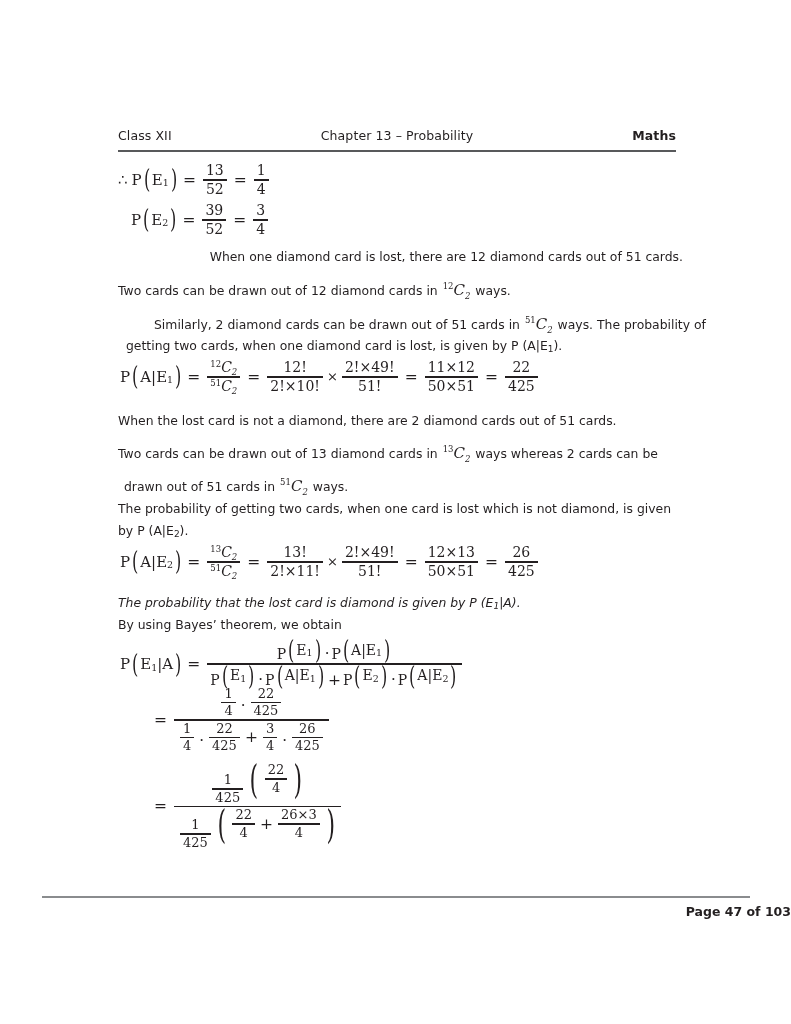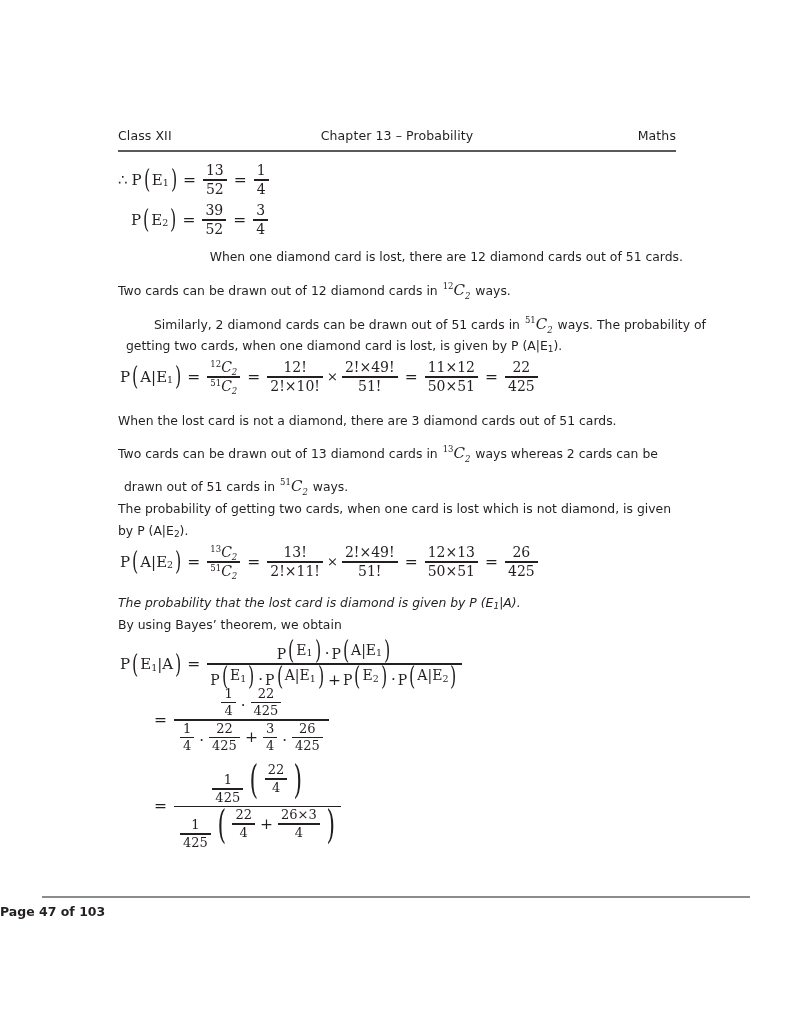--- a/index.html
+++ b/index.html
@@ -29,21 +29,21 @@
     width: 558px;
     height: 22px;
     display: flex;
     align-items: flex-start;
     justify-content: flex-start;
     font-size: 12.5px;
     color: #231f20;
     letter-spacing: .1px;
   }
   .header-center { position: absolute; left: 50%; transform: translateX(-50%); top: 0; white-space: nowrap; }
-  .header-right { margin-left: auto; }
+  .header-right { margin-left: auto; font-weight: bold; }
   .header-rule {
     position: absolute;
     left: 118px;
     top: 150px;
     width: 558px;
     height: 2px;
     background: #58595b;
   }
 
   
@@ -53,21 +53,21 @@
     top: 896px;
     width: 708px;
     height: 2px;
     background: #8a8c8e;
   }
   .footer-text {
     position: absolute;
     left: 0;
     top: 904px;
     width: 791px;
-    text-align: left;
+    text-align: right;
     font-size: 12.5px;
     font-weight: bold;
     color: #231f20;
   }
 
   
   .para {
     position: absolute;
     font-size: 12.4px;
     line-height: 26px;
@@ -275,21 +275,21 @@
     </span>
     <span class="op">=</span>
     <span class="frac f14">
       <span class="num">22</span>
       <span class="bar"></span>
       <span class="den">425</span>
     </span>
   </div>
 
   <div class="para w" style="left:118px; top:408px;">
-    <span>When the lost card is not a diamond, there are 3 diamond cards out of 51 cards.</span>
+    <span>When the lost card is not a diamond, there are 2 diamond cards out of 51 cards.</span>
   </div>
 
   <div class="para w" style="left:118px; top:440px;">
     <span>Two cards can be drawn out of 13 diamond cards in</span>
     <span class="ncr"><span class="pre">13</span><span>C</span><span class="post">2</span></span>
     <span>ways whereas 2 cards can be</span>
   </div>
 
   <div class="para w" style="left:124px; top:473px;">
     <span>drawn out of 51 cards in</span>

